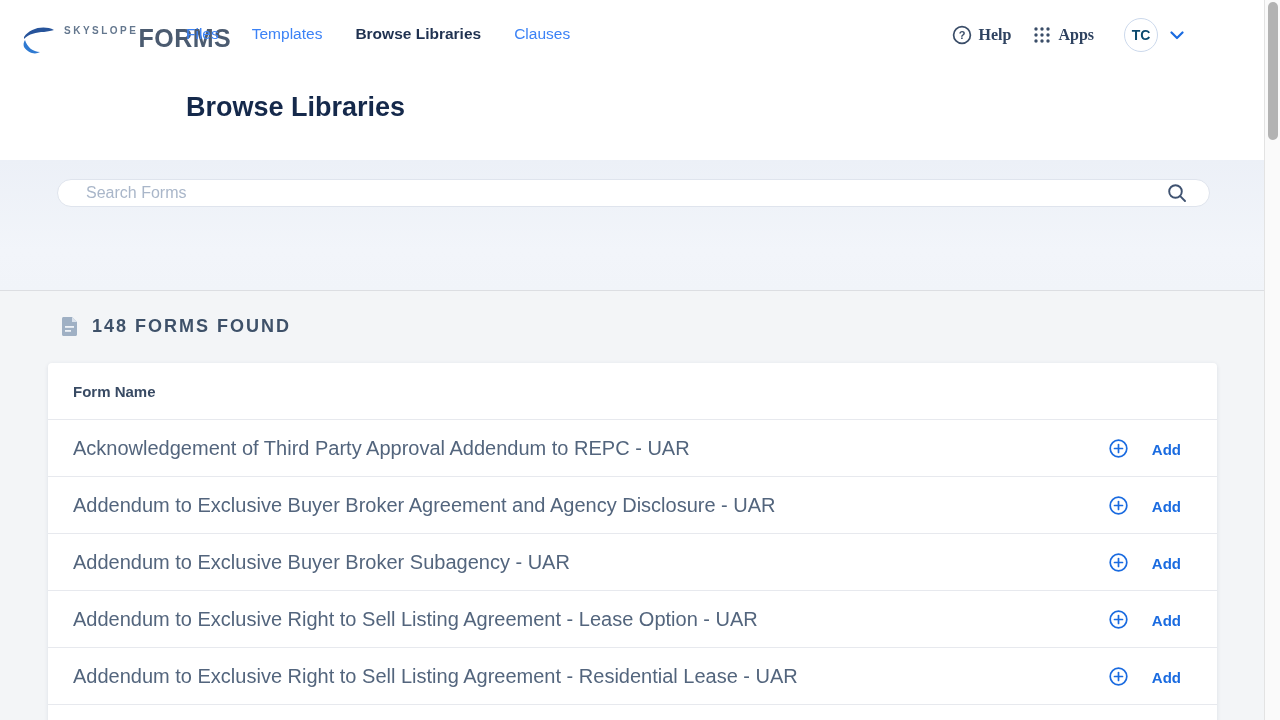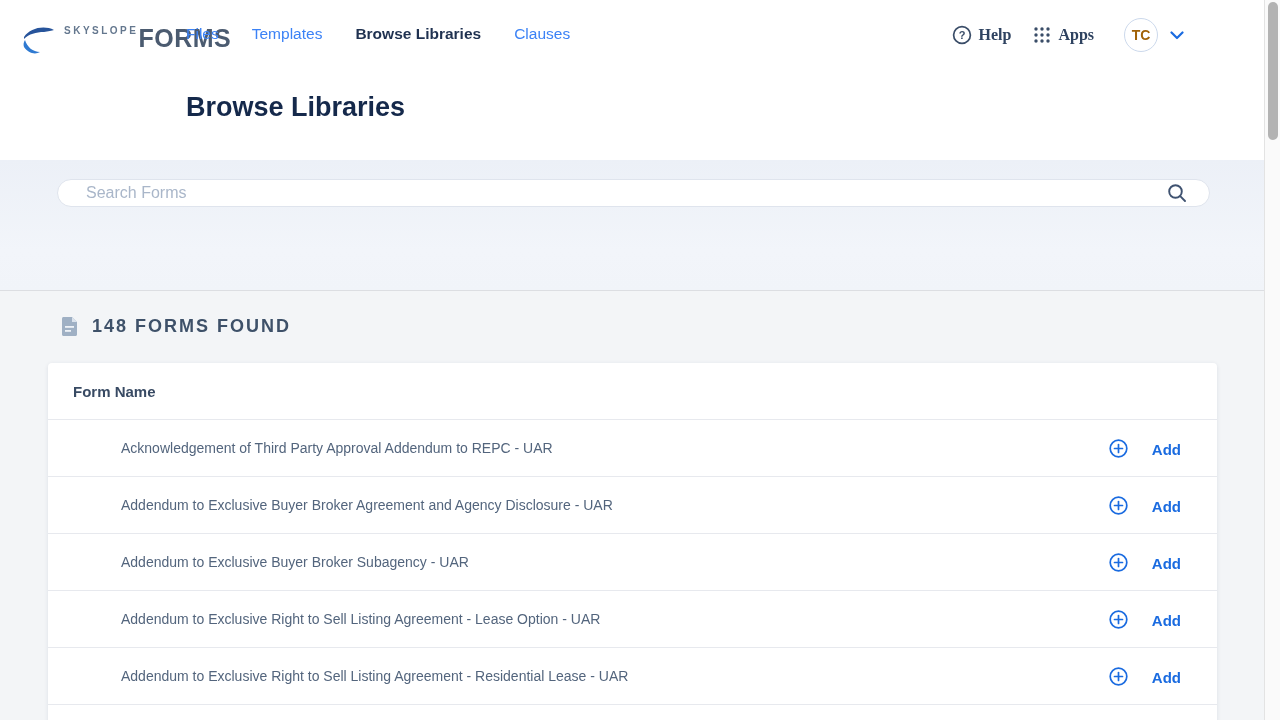--- a/index.html
+++ b/index.html
@@ -27,21 +27,21 @@
   .nav-item.active { color: #1f3150; font-weight: 700; }
 
   .header-actions { position: absolute; right: 80px; top: 18px; display: flex; align-items: center; gap: 22px; }
   .action { display: flex; align-items: center; gap: 7px; cursor: pointer; }
   .action-label { font-size: 16px; font-weight: 700; color: #2e4260; font-family: Liberation Serif, serif; }
   .avatar-wrap { display: flex; align-items: center; gap: 12px; margin-left: 8px; cursor: pointer; }
   .avatar {
     width: 34px; height: 34px; border-radius: 50%;
     background: #ffffff; border: 1px solid #ccd9ec;
     display: flex; align-items: center; justify-content: center;
-    font-size: 14px; font-weight: 700; color: #a16207;
+    font-size: 14px; font-weight: 700; color: #0c4a6e;
   }
 
   .page-title {
     position: absolute; left: 186px; top: 92px;
     font-size: 27px; font-weight: 700; color: #15294b;
   }
 
   
   .search-section {
     position: absolute; left: 0; top: 160px; width: 100%; height: 131px;
@@ -86,21 +86,21 @@
   }
   .t-header {
     height: 57px; display: flex; align-items: center;
     padding-left: 25px; border-bottom: 1px solid #e7e9ee;
     font-size: 15px; font-weight: 700; color: #384a63;
   }
   .t-row {
     height: 57px; display: flex; align-items: center; justify-content: space-between;
     padding: 0 36px 0 25px; border-bottom: 1px solid #e7e9ee;
   }
-  .row-name { font-size: 14px; color: #53657d; margin-left: 48px; }
+  .row-name { font-size: 20px; color: #53657d; }
   .add-btn {
     display: flex; align-items: flex-end; gap: 24px;
     background: transparent; border: none; cursor: pointer;
   }
   .add-label { font-size: 15px; font-weight: 700; color: #1a6be0; }
 
   
   .scrollbar {
     position: absolute; right: 0; top: 0; width: 16px; height: 720px;
     background: #fafafa; border-left: 1px solid #e3e3e3;

